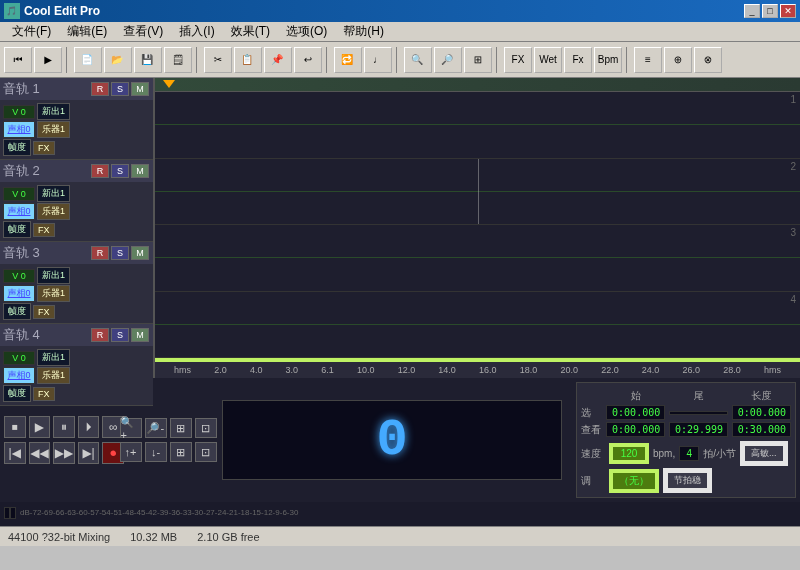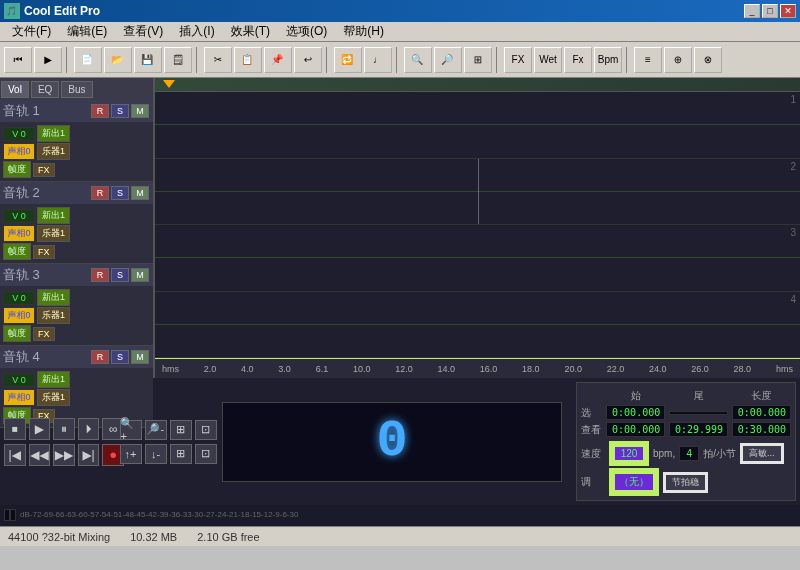--- a/index.html
+++ b/index.html
@@ -132,30 +132,31 @@
     .ctrl-val {
       background: #1a3a1a;
       color: #4f4;
       font-size: 9px;
       padding: 1px 3px;
       border: 1px solid #333;
       width: 32px;
       text-align: center;
     }
     .ctrl-val2 {
-      background: #eab308;
+      background: #7dd3fc;
       color: #44f;
       font-size: 9px;
       padding: 1px 3px;
       border: 1px solid #333;
       width: 32px;
       text-align: center;
+      text-decoration: underline;
     }
     .ctrl-btn {
-      background: #4d7c0f;
+      background: #0f172a;
       color: #cfc;
       font-size: 9px;
       padding: 1px 4px;
       border: 1px solid #555;
       cursor: pointer;
     }
     .ctrl-btn2 {
       background: #5a4a2a;
       color: #ffc;
       font-size: 9px;
@@ -215,24 +216,24 @@
       right: 4px;
       top: 2px;
       color: #666;
       font-size: 10px;
     }
 
     
     .time-axis {
       height: 20px;
       background: #2a2a3a;
-      border-top: 1px solid #bef264;
-      display: flex;
-      align-items: center;
-      padding: 0 2px;
+      border-top: 4px solid #bef264;
+      display: flex;
+      align-items: center;
+      padding: 0 14px;
       color: #aaa;
       font-size: 9px;
       position: relative;
     }
     .time-labels {
       display: flex;
       width: 100%;
       justify-content: space-between;
       padding: 0 5px;
     }
@@ -329,44 +330,44 @@
     .ti-header { color: #aaa; font-size: 10px; width: 65px; text-align: center; }
 
     .speed-panel {
       margin-top: 4px;
       display: flex;
       align-items: center;
       gap: 4px;
     }
     .sp-label { color: #aaa; font-size: 10px; width: 24px; }
     .sp-val {
-      background: #6d28d9;
+      background: #4d7c0f;
       color: #4f4;
       font-size: 10px;
       padding: 1px 4px;
-      border: 6px solid #bef264;
+      border: 4px solid #bef264;
       width: 40px;
       text-align: center;
     }
     .sp-unit { color: #aaa; font-size: 10px; }
     .sp-beat {
       background: #0a0a1a;
       color: #4f4;
       font-size: 10px;
       padding: 1px 4px;
       border: 1px solid #333;
       width: 20px;
       text-align: center;
     }
     .sp-btn {
       background: #3a3a4a;
       color: #ccc;
       font-size: 9px;
       padding: 1px 6px;
-      border: 3px solid #e5e5e5;
+      border: 5px solid #e5e5e5;
       cursor: pointer;
     }
     .key-panel {
       display: flex; align-items: center; gap: 4px; margin-top: 2px;
     }
 
     
     .status-bar {
       background: #d4d0c8;
       height: 20px;
@@ -449,25 +450,20 @@
   <div class="tb-separator"></div>
   <div class="tb-btn">≡</div>
   <div class="tb-btn">⊕</div>
   <div class="tb-btn">⊗</div>
 </div>
 
 <div class="main-area">
 
   <div class="track-panel">
 
-    <div class="vol-eq-bus">
-      <div class="veb-tab active">Vol</div>
-      <div class="veb-tab">EQ</div>
-      <div class="veb-tab">Bus</div>
-    </div>
 
     <div class="track-row">
       <div class="track-header">
         <span class="track-name">音轨 1</span>
         <div class="track-btn btn-r">R</div>
         <div class="track-btn btn-s">S</div>
         <div class="track-btn btn-m">M</div>
       </div>
       <div class="track-controls">
         <div class="ctrl-row">

